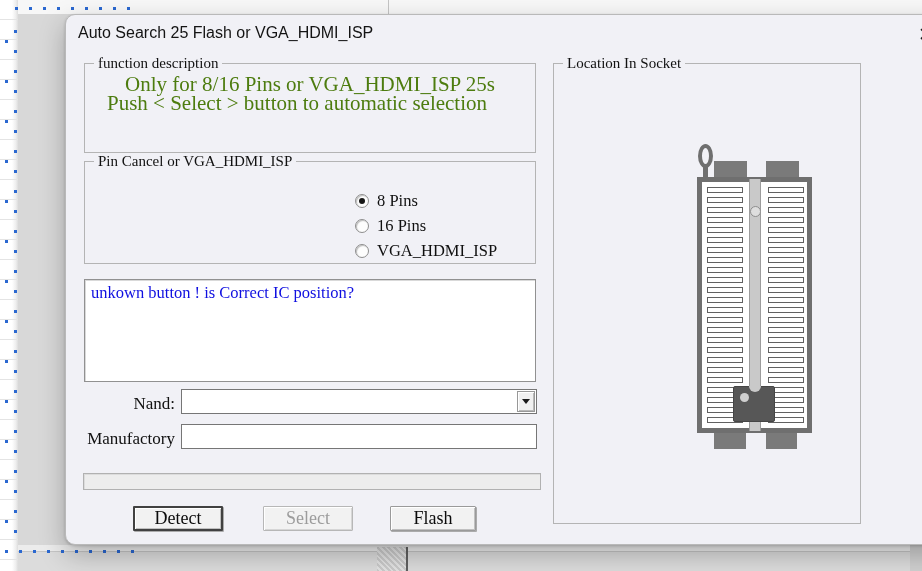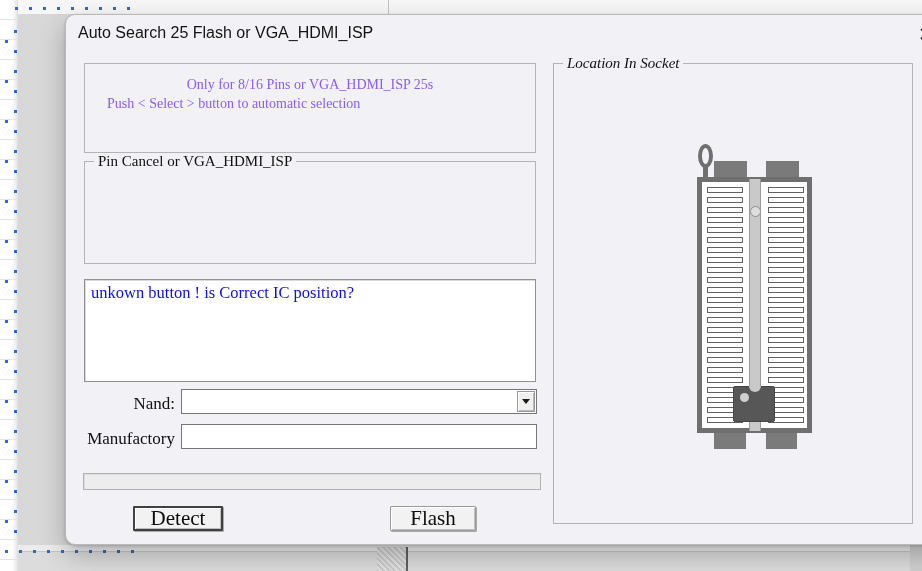--- a/index.html
+++ b/index.html
@@ -34,23 +34,23 @@
   .close-btn { position:absolute; right:16px; top:6px; width:26px; height:26px;
                font-family:"Liberation Sans",sans-serif; font-size:19px; color:#1c1c1c;
                display:flex; align-items:center; justify-content:center; cursor:pointer; }
 
   
   .groupbox { position:absolute; border:1px solid #b4b4b4; }
   .gb-label { position:absolute; top:-9px; left:9px; padding:0 4px; background:#f1f1f6;
               font-size:15px; color:#111; white-space:nowrap; line-height:17px; }
   .gb-func   { left:18px;  top:48px;  width:452px; height:90px; }
   .gb-pins   { left:18px;  top:146px; width:452px; height:103px; }
-  .gb-socket { left:487px; top:48px;  width:360px; height:461px;font-style:italic; }
-
-  .func-text { padding-top:11px; font-size:14px; line-height:19px; color:#8b5cf6; }
+  .gb-socket { left:487px; top:48px;  width:308px; height:461px; }
+
+  .func-text { padding-top:11px; font-size:21px; line-height:19px; color:#4d7c0f; }
   .func-line1 { text-align:center; }
   .func-line2, .func-line3 { padding-left:22px; }
 
   
   .radio-col { position:absolute; left:270px; top:26px; }
   .radio-row { display:flex; align-items:center; height:25px; cursor:default; }
   .radio-circle { width:14px; height:14px; border-radius:50%; background:#fdfdfd;
                   border:1px solid #8e8e8e; box-shadow:inset 1px 1px 1px rgba(0,0,0,.25);
                   margin-right:8px; position:relative; flex:0 0 auto; }
   .radio-row.checked .radio-circle::after { content:""; position:absolute; left:3px; top:3px;
@@ -82,21 +82,21 @@
 
   
   .progress { position:absolute; left:17px; top:458px; width:458px; height:17px;
               background:#ededed; border:1px solid #b1b1b1; box-shadow:inset 1px 1px 0 #dcdcdc; }
   .progress-fill { height:100%; width:0; background:#2fb344; }
 
   
   .btn { position:absolute; top:491px; height:25px; background:#f2f2f2;
          border:1px solid #9a9a9a; border-radius:1px;
          box-shadow:inset 1px 1px 0 #ffffff, inset -1px -1px 0 #c0c0c0, 1px 1px 0 #ababab;
-         font-family:"Liberation Serif",serif; font-size:21px; color:#0c0c0c;
+         font-family:"Liberation Serif",serif; font-size:18px; color:#0c0c0c;
          display:flex; align-items:center; justify-content:center; cursor:pointer; }
   .btn-detect { left:67px; width:90px; border:2px solid #414141; }
   .btn-select { left:197px; width:90px; }
   .btn-select.disabled { color:#9c9c9c; border-color:#b7b7b7;
          box-shadow:inset 1px 1px 0 #ffffff, inset -1px -1px 0 #d6d6d6; cursor:default; }
   .btn-cancel { left:324px; width:86px; }
 
   
   .socket-stage { position:absolute; inset:0; }
   .lever-ring { position:absolute; left:144px; top:80px; width:15px; height:24px;
@@ -197,28 +197,43 @@
     </div>
 
   <div class="dialog">
 
     <div class="titlebar">
       <div class="title">Auto Search 25 Flash or VGA_HDMI_ISP</div>
       <div class="close-btn">✕</div>
     </div>
 
     <div class="groupbox gb-func">
+      <span class="gb-label">function description</span>
       <div class="func-text">
         <div class="func-line1">Only for 8/16 Pins or VGA_HDMI_ISP 25s</div>
         <div class="func-line3">Push &lt; Select &gt; button to automatic selection</div>
       </div>
     </div>
 
     <div class="groupbox gb-pins">
       <span class="gb-label">Pin Cancel or VGA_HDMI_ISP</span>
+      <div class="radio-col">
+        <div class="radio-row checked">
+          <span class="radio-circle"></span>
+          <span class="radio-label">8 Pins</span>
+        </div>
+        <div class="radio-row">
+          <span class="radio-circle"></span>
+          <span class="radio-label">16 Pins</span>
+        </div>
+        <div class="radio-row">
+          <span class="radio-circle"></span>
+          <span class="radio-label">VGA_HDMI_ISP</span>
+        </div>
+      </div>
     </div>
 
     <div class="message-box">
       <span style="color: rgb(15, 15, 224);">unkown button ! is Correct IC position?</span>
     </div>
 
     <div class="field-label model-label">Nand:</div>
     <div class="combo">
       <div class="combo-value"></div>
       <div class="combo-btn">
@@ -227,20 +242,21 @@
     </div>
 
     <div class="field-label manu-label">Manufactory</div>
     <input class="text-input" type="text" value="" style="">
 
     <div class="progress">
       <div class="progress-fill" id="progress-fill" style="width: 0%;"></div>
     </div>
 
     <div class="btn btn-detect">Detect</div>
+    <div class="btn btn-select disabled">Select</div>
     <div class="btn btn-cancel">Flash</div>
 
     <div class="groupbox gb-socket">
       <span class="gb-label">Location In Socket</span>
       <div class="socket-stage" id="socket-stage">
         <div class="lever-ring"></div>
         <div class="lever-stem"></div>
         <div class="tab tab-tl"></div>
         <div class="tab tab-tr"></div>
         <div class="socket-body"></div>

